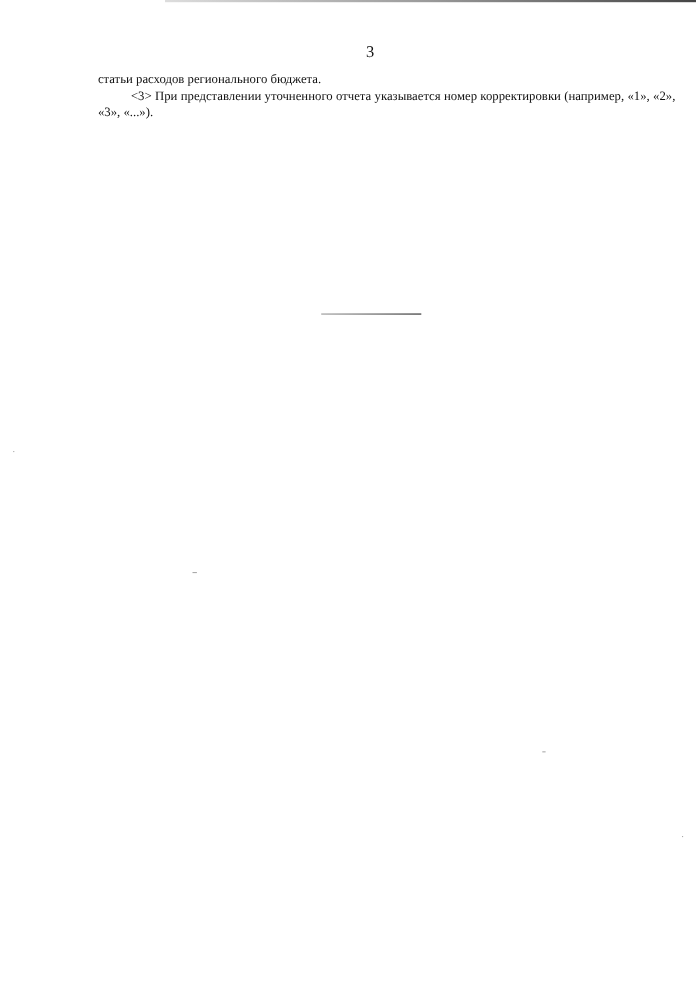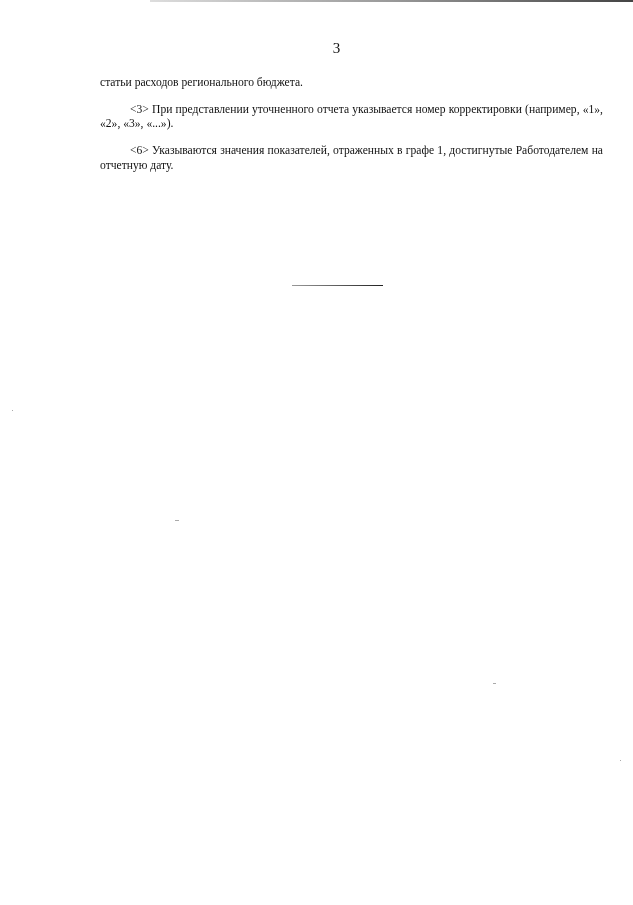--- a/index.html
+++ b/index.html
@@ -4,37 +4,36 @@
   <style>
     html, body { margin: 0; padding: 0; background: #ffffff; }
     body { width: 633px; height: 905px; position: relative; overflow: hidden;
            font-family: "Liberation Serif", "DejaVu Serif", serif; color: #111; }
     .top-edge { position: absolute; top: 0; left: 150px; width: 483px; height: 2px;
                 background: linear-gradient(to right, #ddd, #999 50%, #444); }
     .page-num { position: absolute; top: 40px; left: 0; width: 633px; text-align: center;
                 font-size: 15px; padding-left: 40px; box-sizing: border-box; }
     .body-text { position: absolute; top: 64px; left: 88px; width: 527px;
                  font-size: 11.6px; line-height: 14.7px; text-align: justify; }
-    .body-text p { margin: 12px; }
+    .body-text p { margin: 1px; }
     .indent { text-indent: 30px; }
     .sep-line { position: absolute; top: 285px; left: 292px; width: 91px; height: 1px;
                 background: linear-gradient(to right, #999, #222); }
     .speck { position: absolute; width: 1px; height: 1px; background: #aaa; }
   </style>
 </head>
 <body>
 
 <div class="top-edge"></div>
 
 <div class="page-num">3</div>
 
 <div class="body-text">
   <p>статьи расходов регионального бюджета.</p>
   <p class="indent">&lt;3&gt; При представлении уточненного отчета указывается номер корректировки (например, «1», «2», «3», «...»).</p>
-  <p class="indent">&lt;6&gt; Указываются значения показателей, отраженных в графе 1, достигнутые Работодателем на отчетную дату.</p>
 </div>
 
 <div class="sep-line"></div>
 
 <div class="speck" style="top:520px;left:175px;width:4px;"></div>
 <div class="speck" style="top:683px;left:493px;width:3px;"></div>
 <div class="speck" style="top:410px;left:12px;"></div>
 <div class="speck" style="top:760px;left:620px;"></div>
 
 </body></html>

